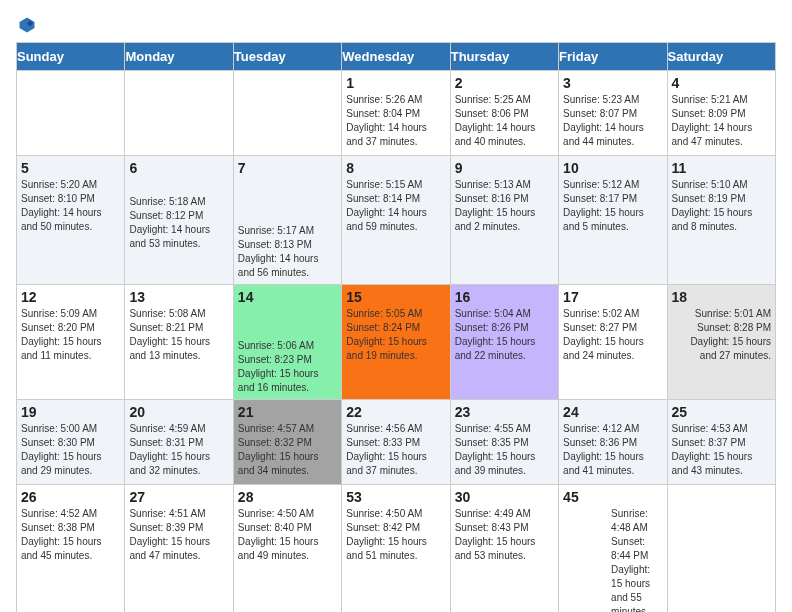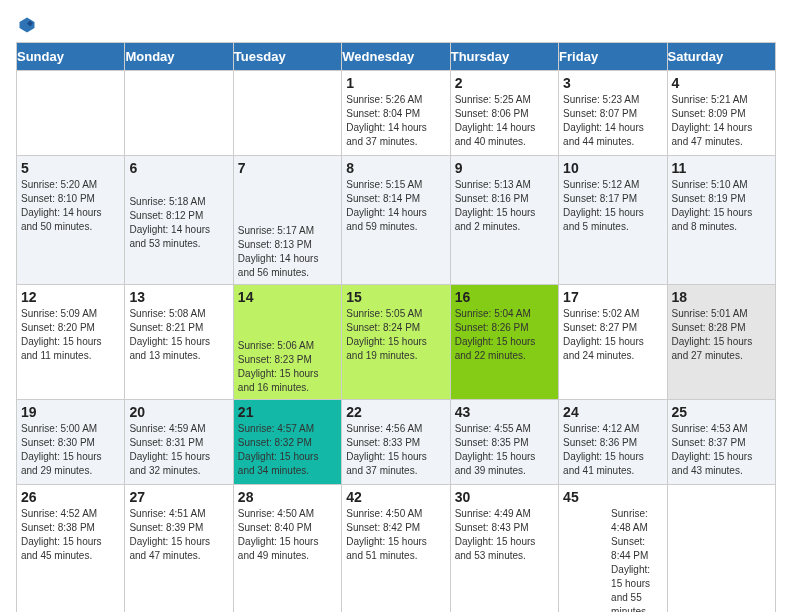--- a/index.html
+++ b/index.html
@@ -222,87 +222,87 @@
 Daylight: 15 hours
 and 11 minutes.</div>
         </td>
         <td style="background-color: rgb(255, 255, 255);">
           <div class="day-number">13</div>
           <div class="day-info" style="white-space: pre-line;">Sunrise: 5:08 AM
 Sunset: 8:21 PM
 Daylight: 15 hours
 and 13 minutes.</div>
         </td>
-        <td style="background-color: #bef264;">
+        <td style="background-color: #86efac;">
           <div class="day-number">14</div>
           <div class="day-info" style="white-space: pre-line; margin-top: 34px;">Sunrise: 5:06 AM
 Sunset: 8:23 PM
 Daylight: 15 hours
 and 16 minutes.</div>
         </td>
-        <td style="background-color: #bef264;">
+        <td style="background-color: #f97316;">
           <div class="day-number">15</div>
           <div class="day-info" style="white-space: pre-line;">Sunrise: 5:05 AM
 Sunset: 8:24 PM
 Daylight: 15 hours
 and 19 minutes.</div>
         </td>
-        <td style="background-color: #84cc16;">
+        <td style="background-color: #c4b5fd;">
           <div class="day-number">16</div>
           <div class="day-info" style="white-space: pre-line;">Sunrise: 5:04 AM
 Sunset: 8:26 PM
 Daylight: 15 hours
 and 22 minutes.</div>
         </td>
         <td style="background-color: rgb(255, 255, 255);">
           <div class="day-number">17</div>
           <div class="day-info" style="white-space: pre-line;">Sunrise: 5:02 AM
 Sunset: 8:27 PM
 Daylight: 15 hours
 and 24 minutes.</div>
         </td>
         <td style="background-color: #e5e5e5;">
           <div class="day-number">18</div>
-          <div class="day-info" style="white-space: pre-line;">Sunrise: 5:01 AM
+          <div class="day-info" style="white-space: pre-line; text-align: right;">Sunrise: 5:01 AM
 Sunset: 8:28 PM
 Daylight: 15 hours
 and 27 minutes.</div>
         </td>
       </tr>
       <tr>
         <td style="background-color: rgb(240, 244, 248);">
           <div class="day-number">19</div>
           <div class="day-info" style="white-space: pre-line;">Sunrise: 5:00 AM
 Sunset: 8:30 PM
 Daylight: 15 hours
 and 29 minutes.</div>
         </td>
         <td style="background-color: rgb(240, 244, 248);">
           <div class="day-number">20</div>
           <div class="day-info" style="white-space: pre-line;">Sunrise: 4:59 AM
 Sunset: 8:31 PM
 Daylight: 15 hours
 and 32 minutes.</div>
         </td>
-        <td style="background-color: #14b8a6; margin-top: 20px;">
+        <td style="background-color: #a3a3a3; margin-top: 20px;">
           <div class="day-number">21</div>
           <div class="day-info" style="white-space: pre-line;">Sunrise: 4:57 AM
 Sunset: 8:32 PM
 Daylight: 15 hours
 and 34 minutes.</div>
         </td>
         <td style="background-color: rgb(240, 244, 248);">
           <div class="day-number">22</div>
           <div class="day-info" style="white-space: pre-line;">Sunrise: 4:56 AM
 Sunset: 8:33 PM
 Daylight: 15 hours
 and 37 minutes.</div>
         </td>
         <td style="background-color: rgb(240, 244, 248);">
-          <div class="day-number">43</div>
+          <div class="day-number">23</div>
           <div class="day-info" style="white-space: pre-line;">Sunrise: 4:55 AM
 Sunset: 8:35 PM
 Daylight: 15 hours
 and 39 minutes.</div>
         </td>
         <td style="background-color: rgb(240, 244, 248);">
           <div class="day-number">24</div>
           <div class="day-info" style="white-space: pre-line;">Sunrise: 4:12 AM
 Sunset: 8:36 PM
 Daylight: 15 hours
@@ -332,21 +332,21 @@
 and 47 minutes.</div>
         </td>
         <td style="background-color: rgb(255, 255, 255);">
           <div class="day-number">28</div>
           <div class="day-info" style="white-space: pre-line;">Sunrise: 4:50 AM
 Sunset: 8:40 PM
 Daylight: 15 hours
 and 49 minutes.</div>
         </td>
         <td style="background-color: rgb(255, 255, 255);">
-          <div class="day-number">42</div>
+          <div class="day-number">53</div>
           <div class="day-info" style="white-space: pre-line;">Sunrise: 4:50 AM
 Sunset: 8:42 PM
 Daylight: 15 hours
 and 51 minutes.</div>
         </td>
         <td style="background-color: rgb(255, 255, 255);">
           <div class="day-number">30</div>
           <div class="day-info" style="white-space: pre-line;">Sunrise: 4:49 AM
 Sunset: 8:43 PM
 Daylight: 15 hours

